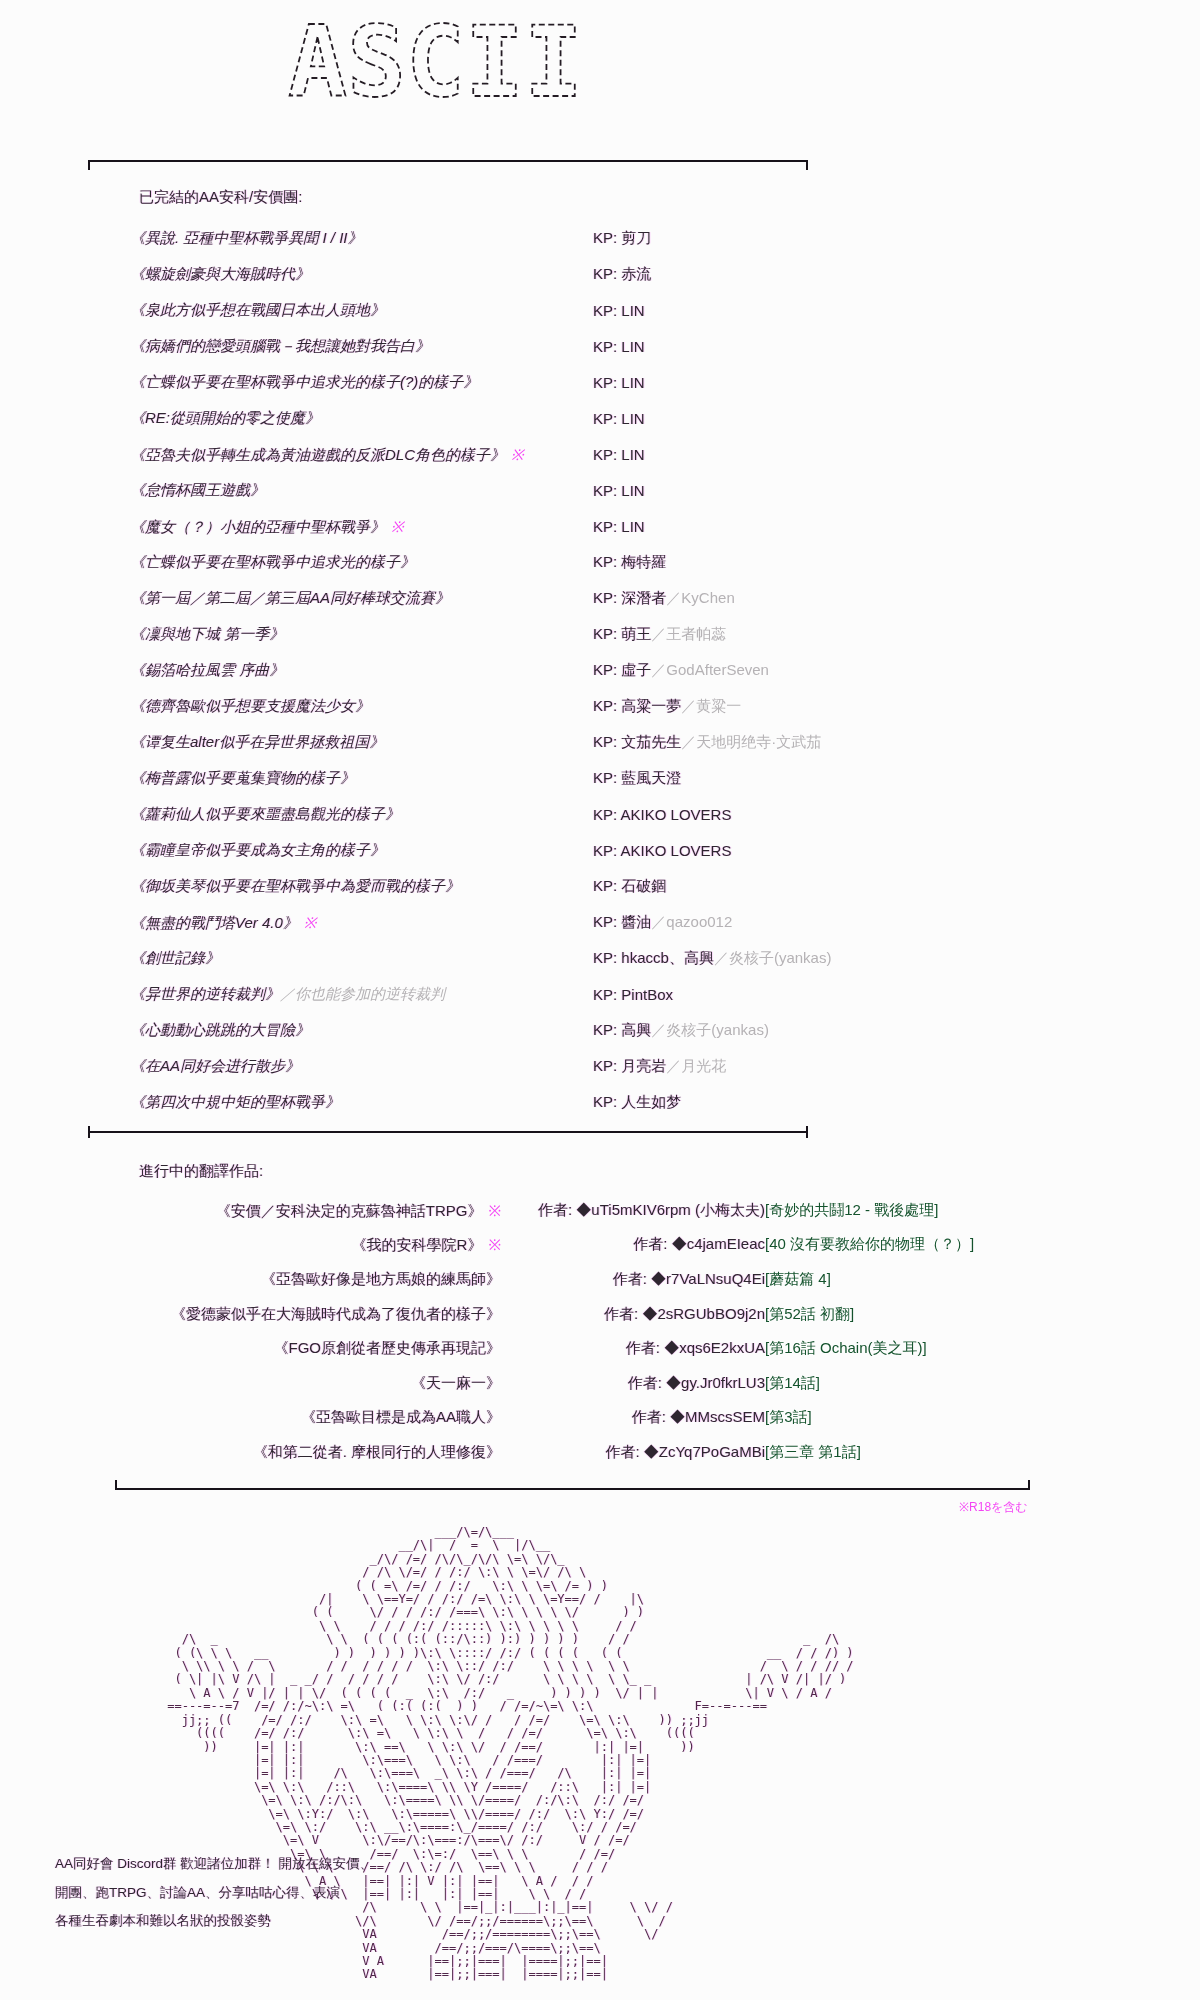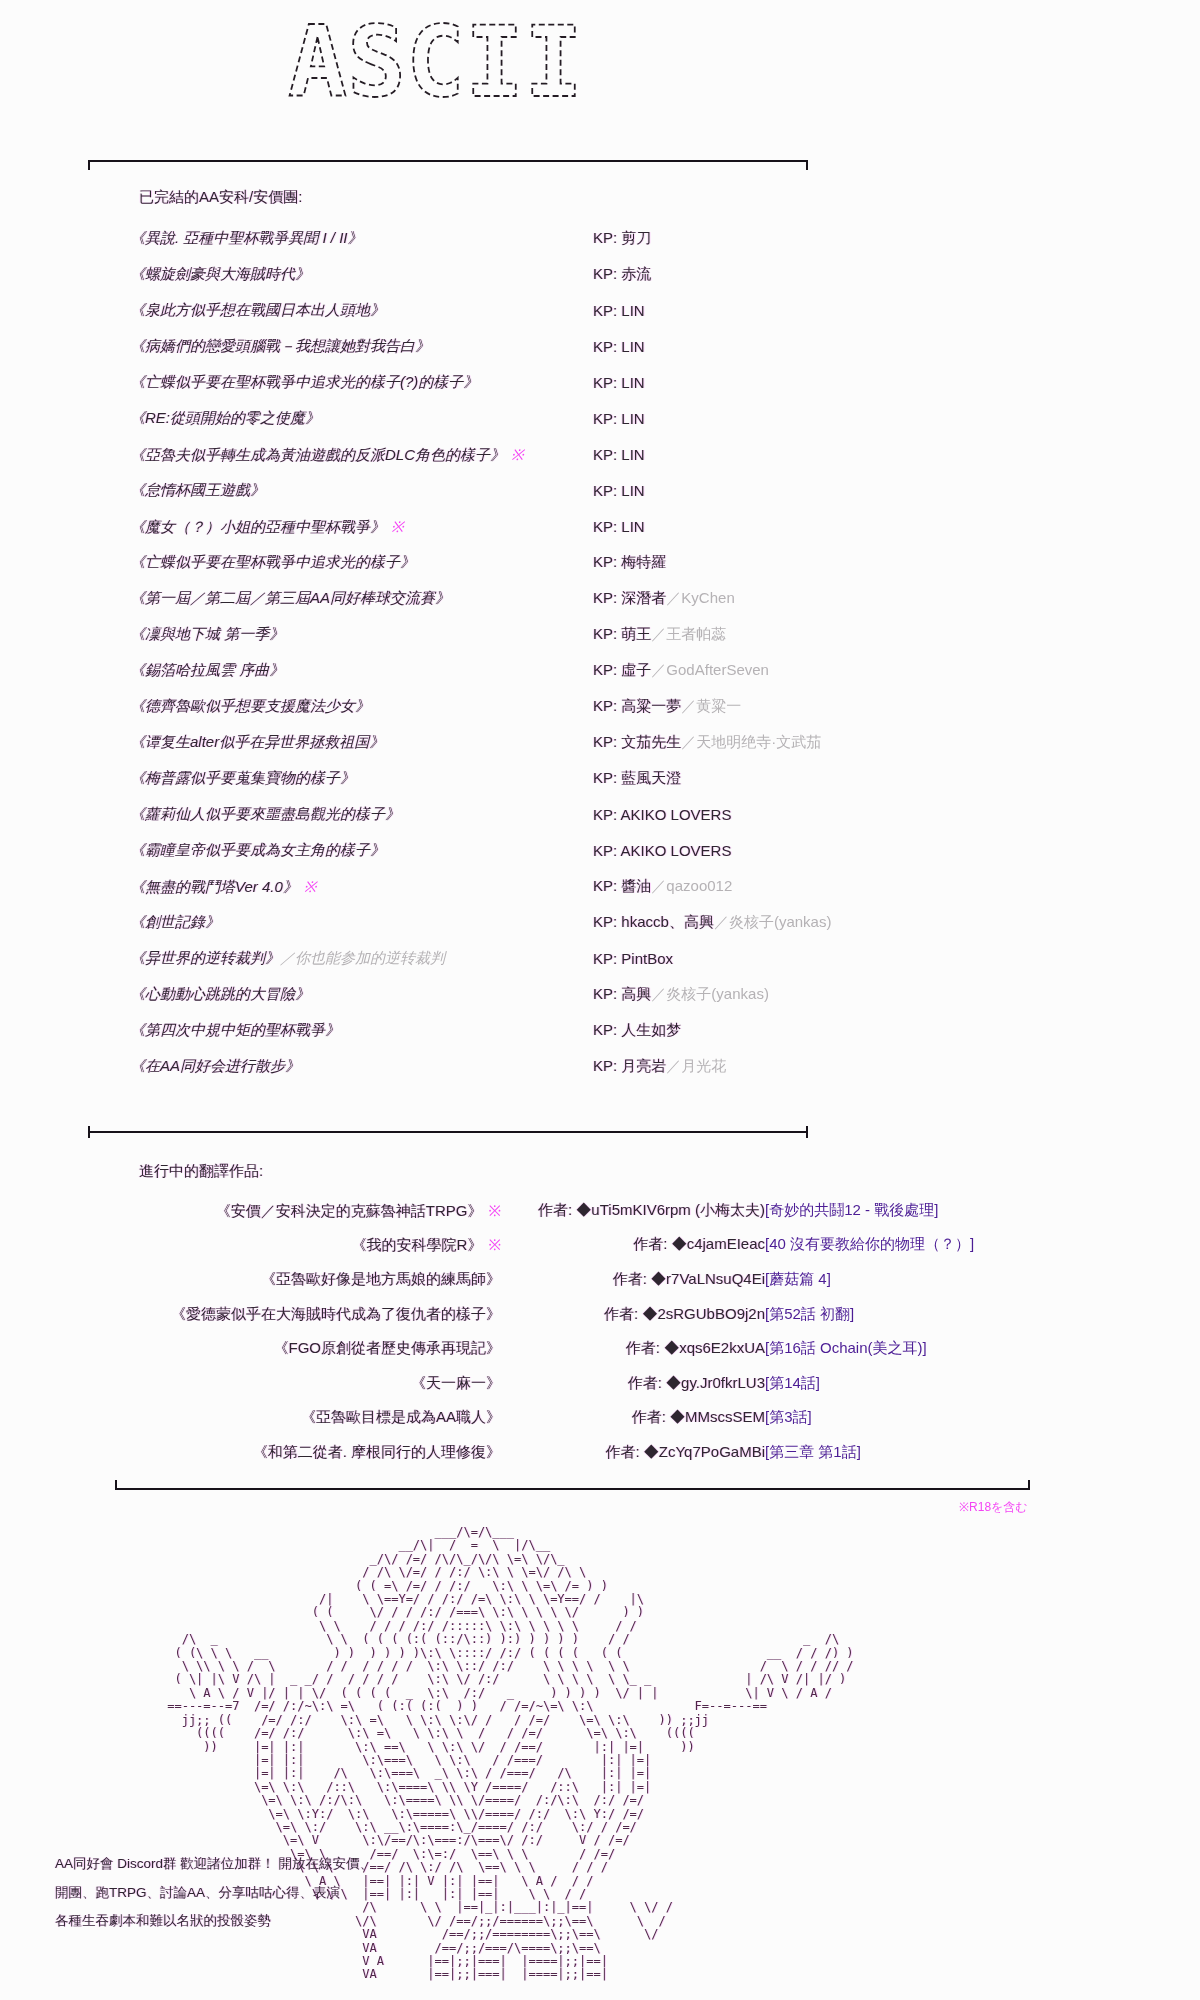--- a/index.html
+++ b/index.html
@@ -36,21 +36,21 @@
   #translation-header{left:139px;top:1162px;}
 
   #completed-list{left:130px;top:220px;width:1000px;}
   #translation-list{left:130px;top:1193px;width:1050px;}
 
   .row{display:flex;align-items:center;height:36px;font-size:15px;white-space:nowrap;}
   #translation-list .row{height:34.6px;text-align:right;}
   .c-title{flex:0 0 463px;overflow:visible;font-style:italic;}
   .t-title{flex:0 0 371px;overflow:visible;}
   .t-author{flex:0 0 264px;overflow:visible;}
-  .t-link{color:#4c1d95;text-shadow:none;cursor:pointer;}
+  .t-link{color:#14532d;text-shadow:none;cursor:pointer;}
 
   #r18-note{left:959px;top:1498px;font-size:12px;color:#f445f4;white-space:nowrap;}
 
   #ascii-art{
     left:150px;top:1516px;margin:10px;
     font-family:"DejaVu Sans Mono",monospace;
     font-size:12px;line-height:13.4px;
     color:#4f2749;text-shadow:1px 0 0 rgba(244,69,244,.22);
     white-space:pre;
   }
@@ -136,42 +136,46 @@
     </div>
     <div class="row">
       <span class="c-title"><span>《蘿莉仙人似乎要來噩盡島觀光的樣子》</span></span>
       <span class="c-kp"><span>KP: </span><span>AKIKO LOVERS</span></span>
     </div>
     <div class="row">
       <span class="c-title"><span>《霸瞳皇帝似乎要成為女主角的樣子》</span></span>
       <span class="c-kp"><span>KP: </span><span>AKIKO LOVERS</span></span>
     </div>
     <div class="row">
+      <span class="c-title"><span>《御坂美琴似乎要在聖杯戰爭中為愛而戰的樣子》</span></span>
+      <span class="c-kp"><span>KP: </span><span>石破錮</span></span>
+    </div>
+    <div class="row">
       <span class="c-title"><span>《無盡的戰鬥塔Ver 4.0》</span><span class="star">※</span></span>
       <span class="c-kp"><span>KP: </span><span>醬油</span><span class="gray">／qazoo012</span></span>
     </div>
     <div class="row">
       <span class="c-title"><span>《創世記錄》</span></span>
       <span class="c-kp"><span>KP: </span><span>hkaccb、高興</span><span class="gray">／炎核子(yankas)</span></span>
     </div>
     <div class="row">
       <span class="c-title"><span>《异世界的逆转裁判》</span><span class="gray">／你也能参加的逆转裁判</span></span>
       <span class="c-kp"><span>KP: </span><span>PintBox</span></span>
     </div>
     <div class="row">
       <span class="c-title"><span>《心動動心跳跳的大冒險》</span></span>
       <span class="c-kp"><span>KP: </span><span>高興</span><span class="gray">／炎核子(yankas)</span></span>
     </div>
     <div class="row">
+      <span class="c-title"><span>《在AA同好会进行散步》</span></span>
+      <span class="c-kp"><span>KP: </span><span>月亮岩</span><span class="gray">／月光花</span></span>
+    </div>
+    <div class="row">
       <span class="c-title"><span>《第四次中規中矩的聖杯戰爭》</span></span>
       <span class="c-kp"><span>KP: </span><span>人生如梦</span></span>
-    </div>
-    <div class="row">
-      <span class="c-title"><span>《在AA同好会进行散步》</span></span>
-      <span class="c-kp"><span>KP: </span><span>月亮岩</span><span class="gray">／月光花</span></span>
     </div>
   </div>
 
 <div id="translation-header" class="abs section-header ink">進行中的翻譯作品:</div>
 <div id="translation-list" class="abs ink">
     <div class="row">
       <span class="t-title"><span>《安價／安科決定的克蘇魯神話TRPG》</span><span class="star">※</span></span>
       <span class="t-author"><span>作者: </span><span>◆uTi5mKIV6rpm (小梅太夫)</span></span>
       <span class="t-link">[奇妙的共鬪12 - 戰後處理]</span>
     </div>

